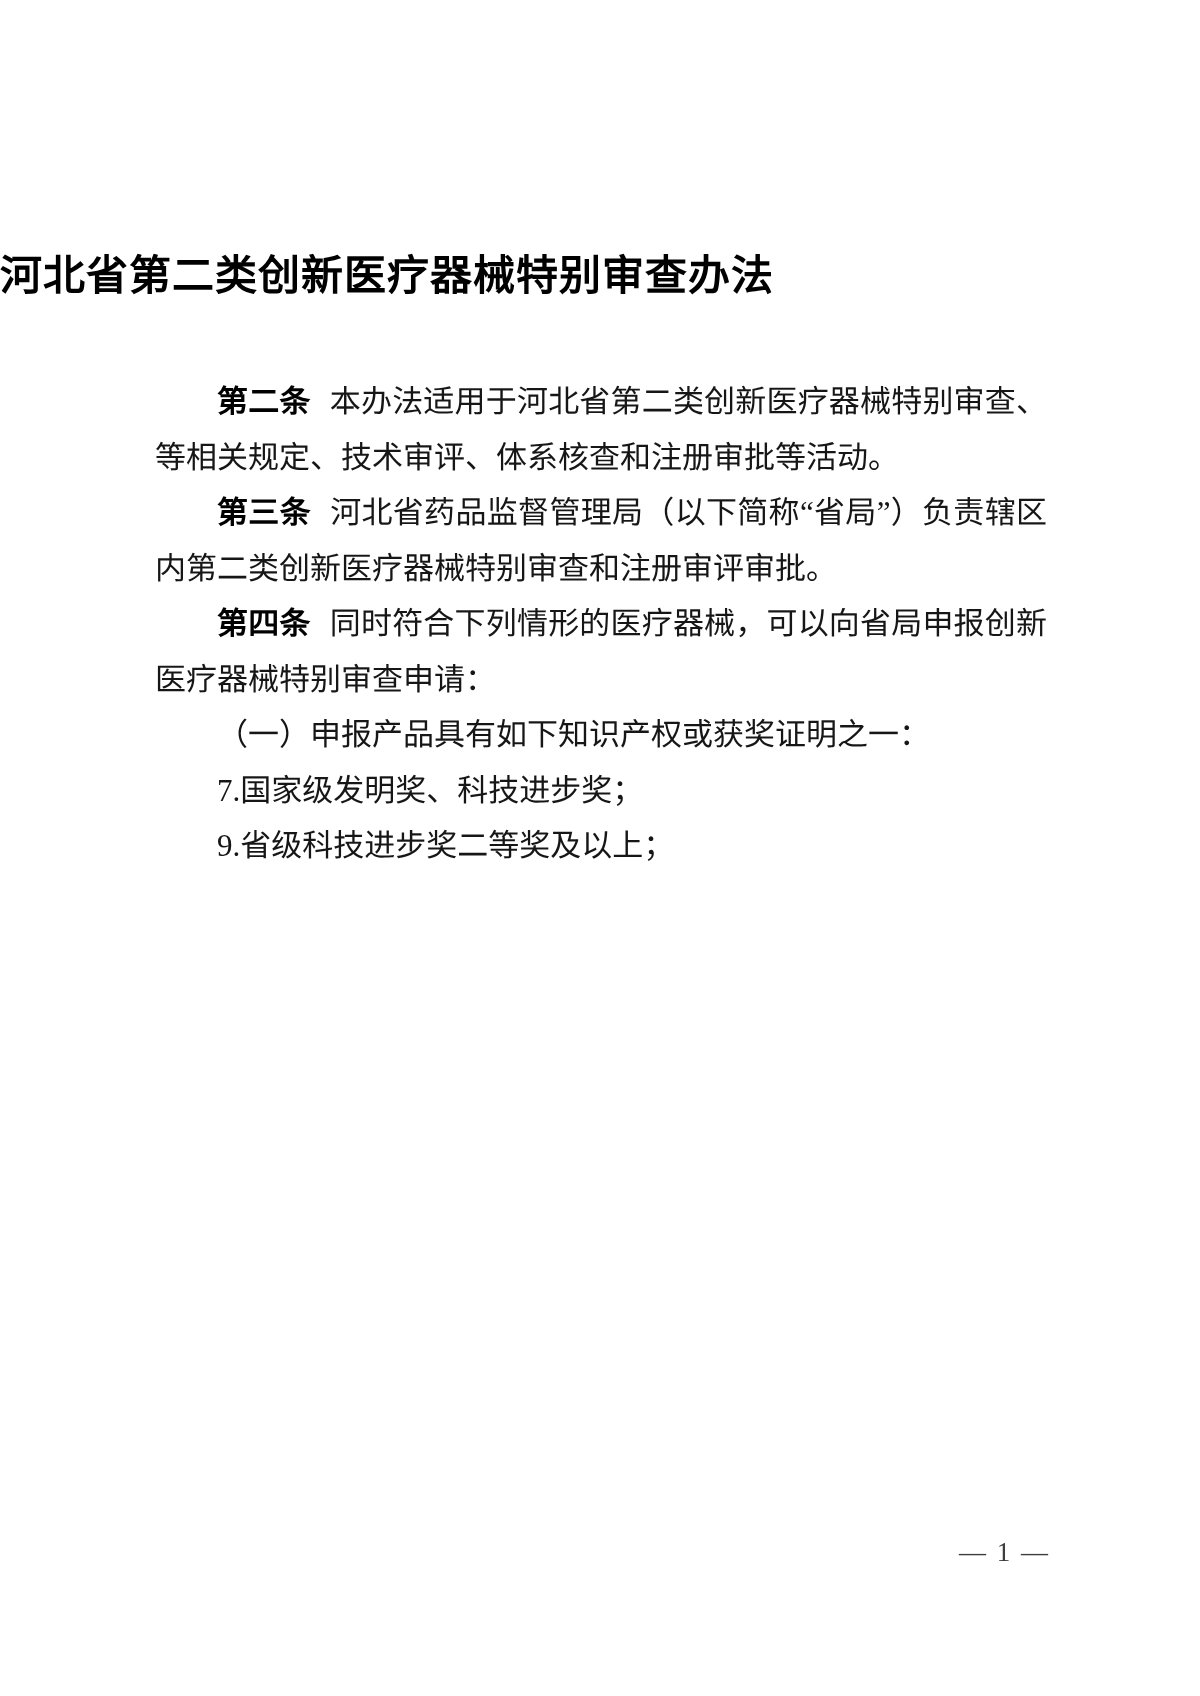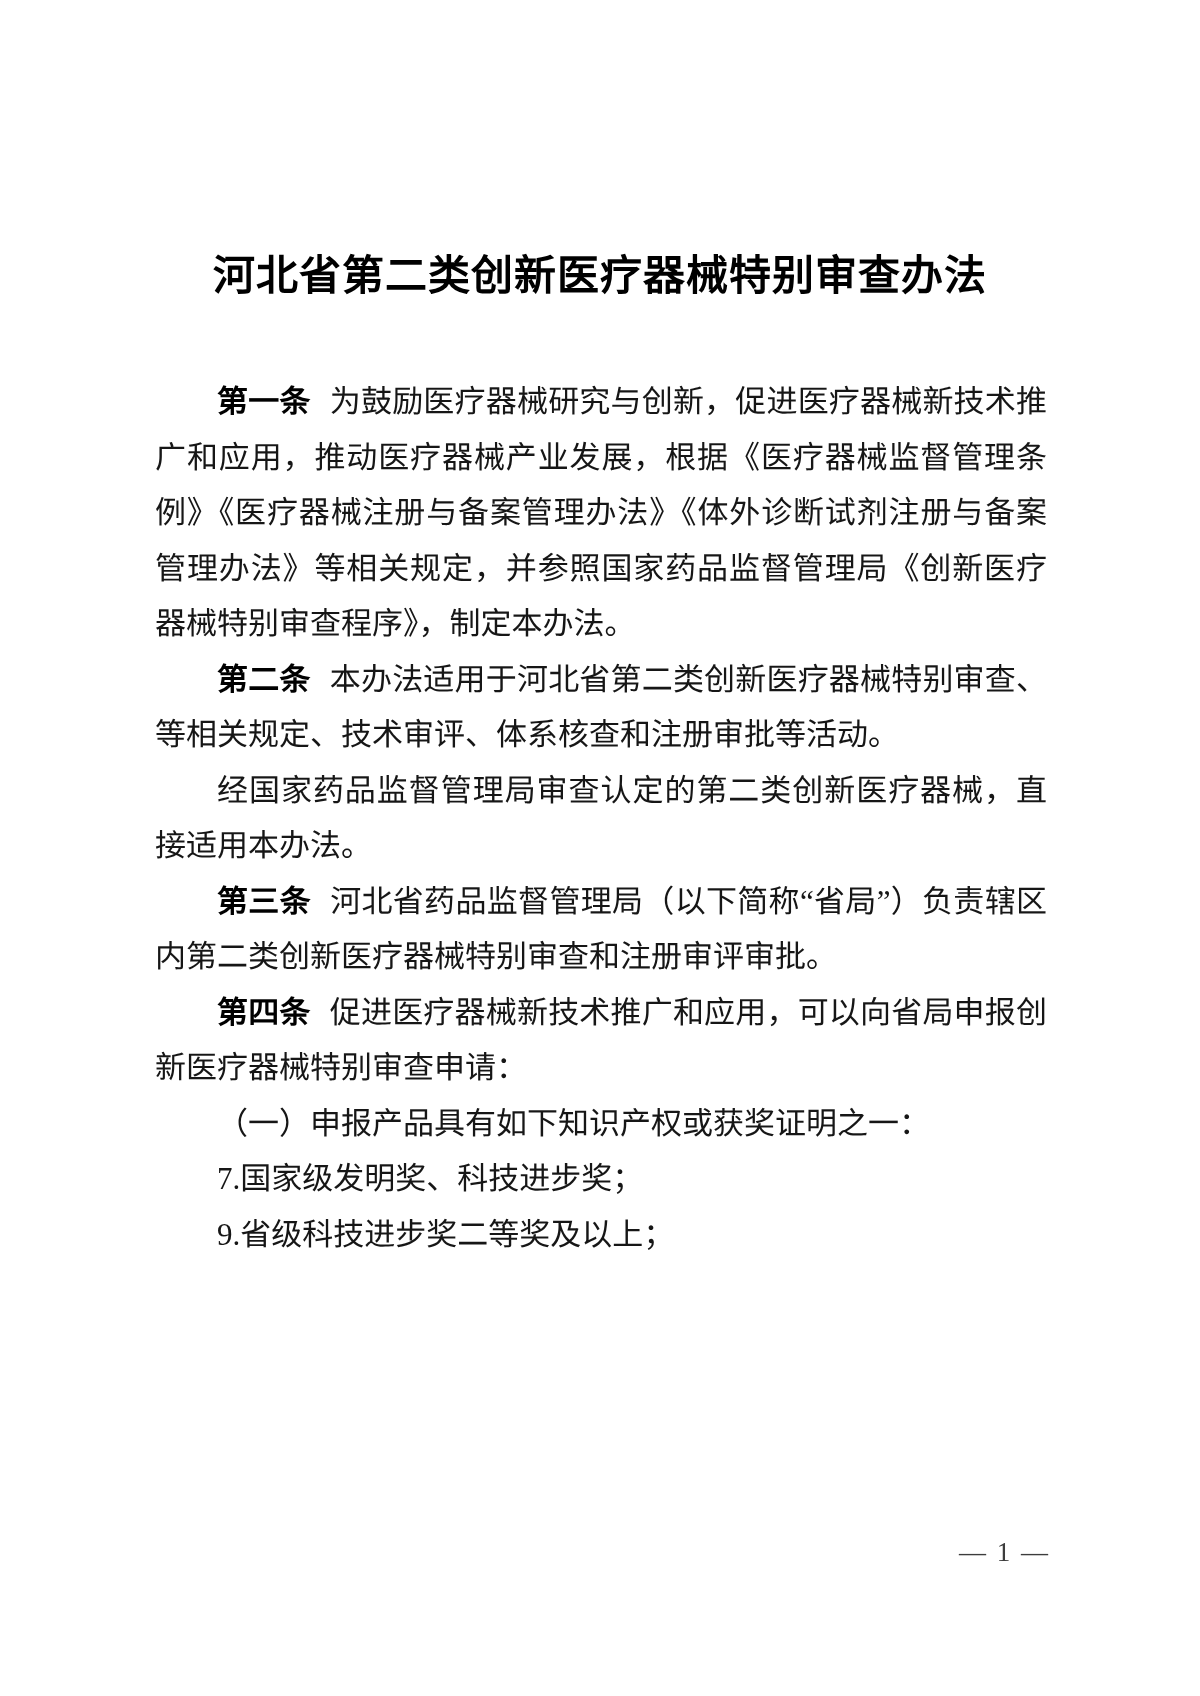--- a/index.html
+++ b/index.html
@@ -12,21 +12,20 @@
     width: 1200px;
     height: 1696px;
     background: #ffffff;
     overflow: hidden;
     font-family: "Liberation Serif", "DejaVu Serif", serif;
     color: #111111;
   }
   .doc-title {
     margin: 0;
     padding-top: 250px;
-    text-align: center;
     font-size: 42px;
     line-height: 52px;
     font-weight: 900;
     letter-spacing: 1px;
     color: #000000;
     font-family: "Liberation Serif", "DejaVu Serif", serif;
   }
   .doc-body {
     margin: 72px auto 0 155px;
     width: 892px;
@@ -63,31 +62,29 @@
 </style>
 </head>
 <body>
 
 <div class="page">
 
   <h1 class="doc-title">河北省第二类创新医疗器械特别审查办法</h1>
 
   <div class="doc-body">
 
-    <p><span class="lead">第一条</span><span>为鼓励医疗器械研究与创新，促进医疗器械新技术推广和应用，推动医疗器械产业发展，根据《医疗器械监督管理条例》《医疗器械注册与备案管理办法》《体外诊断试剂注册与备案管理办法》等相关规定，并参照国家药品监督管理局《创新医疗器械特别审查程序》，制定本办法。</span></p>
 
     <p><span class="lead">第二条</span><span>本办法适用于河北省第二类创新医疗器械特别审查、等相关规定、技术审评、体系核查和注册审批等活动。</span></p>
 
-    <p><span>经国家药品监督管理局审查认定的第二类创新医疗器械，直接适用本办法。</span></p>
 
     <p><span class="lead">第三条</span><span>河北省药品监督管理局（以下简称“省局”）负责辖区内第二类创新医疗器械特别审查和注册审评审批。</span></p>
 
 
 
-    <p><span class="lead">第四条</span><span>促进医疗器械新技术推广和应用，可以向省局申报创新医疗器械特别审查申请：</span></p>
+    <p><span class="lead">第四条</span><span>同时符合下列情形的医疗器械，可以向省局申报创新医疗器械特别审查申请：</span></p>
 
     <p><span>（一）申报产品具有如下知识产权或获奖证明之一：</span></p>
 
     <p><span>7.国家级发明奖、科技进步奖；</span></p>
 
     <p><span>9.省级科技进步奖二等奖及以上；</span></p>
 
   </div>
 
   <div class="page-footer">— 1 —</div>

